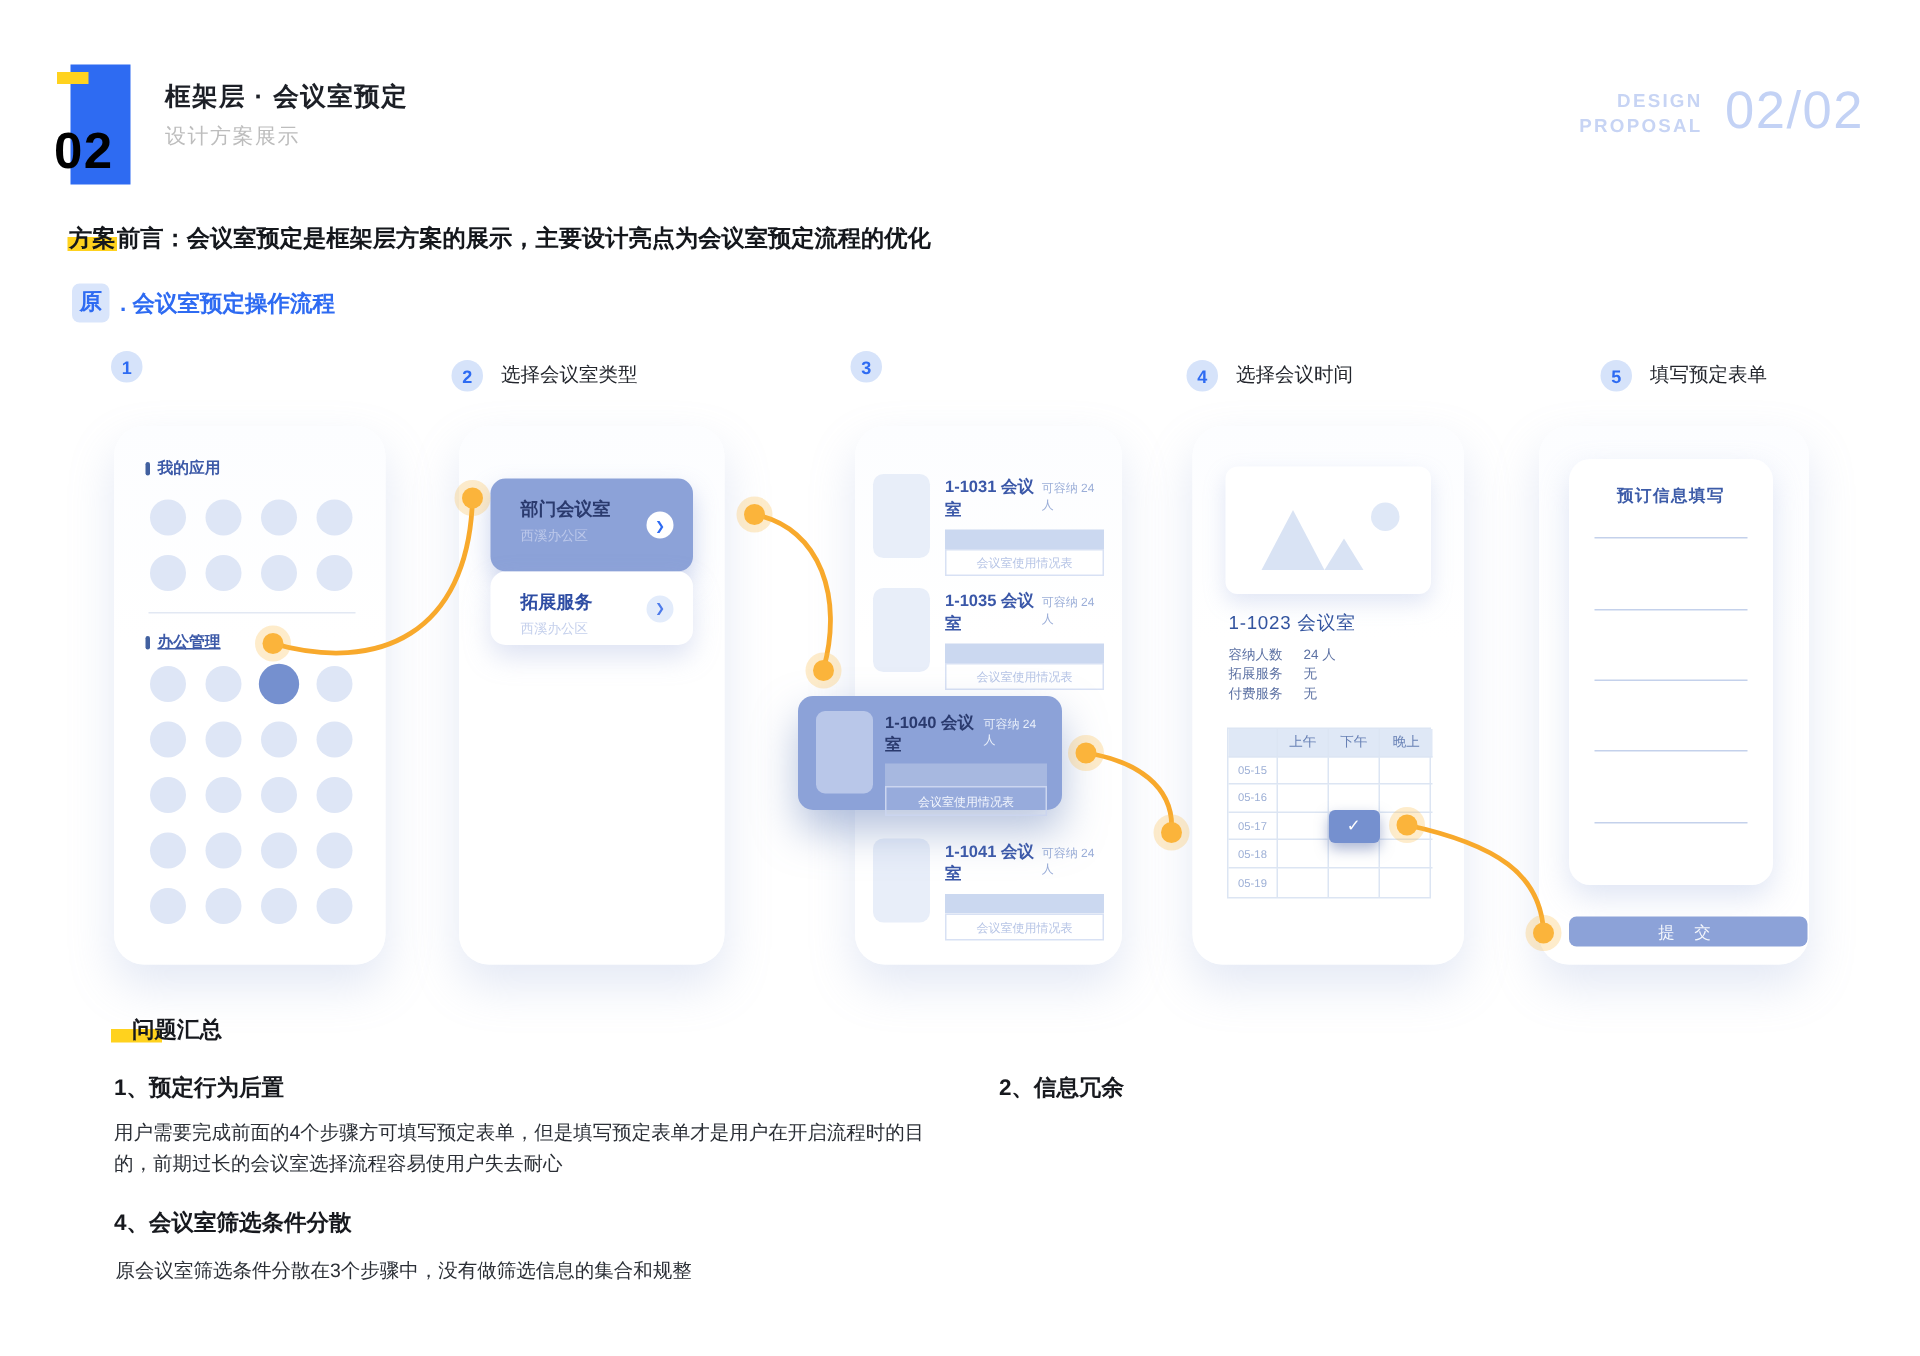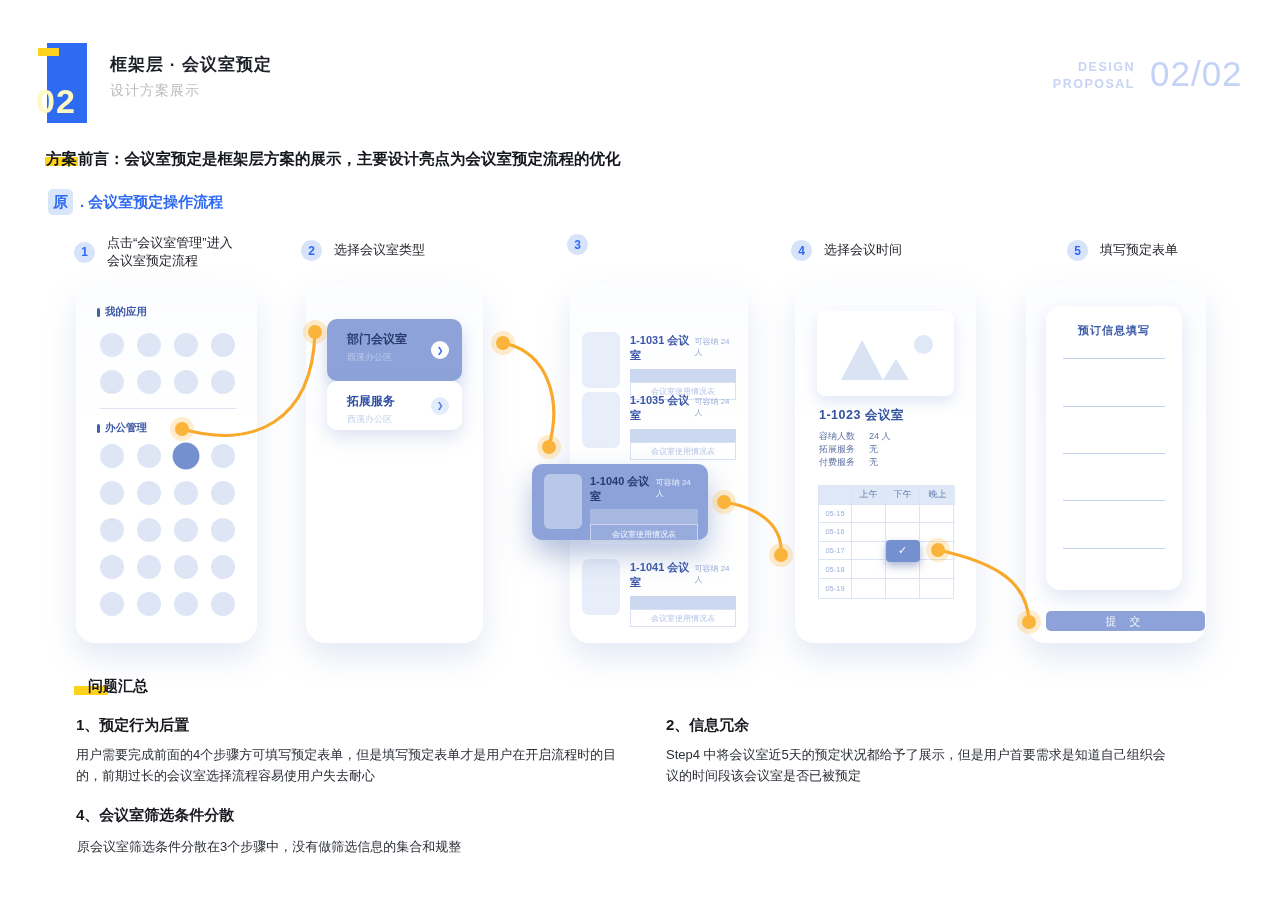--- a/index.html
+++ b/index.html
@@ -3,21 +3,21 @@
 <meta charset="utf-8">
 <style>
   * { margin:0; padding:0; box-sizing:border-box; }
   html,body { background:#fff; }
   body { font-family:"Liberation Sans","DejaVu Sans",sans-serif; }
   .canvas { position:relative; width:1280px; height:904px; background:#ffffff; overflow:hidden; }
 
   
   .badge { position:absolute; left:47px; top:43px; width:40px; height:80px; background:#2E6BF2; }
   .badge-chip { position:absolute; left:-9px; top:5px; width:21px; height:8px; background:#FFD21E; }
-  .badge-num { position:absolute; left:-11px; bottom:2px; font-size:34px; font-weight:600; color:#fef9c3; letter-spacing:1px; }
+  .badge-num { position:absolute; left:-11px; bottom:2px; font-size:34px; font-weight:600; color:#000000; letter-spacing:1px; }
   .hdr-title { position:absolute; left:110px; top:53px; font-size:17px; font-weight:bold; color:#1C1F26; letter-spacing:1px; }
   .hdr-sub { position:absolute; left:110px; top:82px; font-size:14px; color:#BDBDBD; letter-spacing:1px; }
   .design-label { position:absolute; right:145px; top:59px; text-align:right; font-size:12.5px; font-weight:bold; color:#C7D4F4; letter-spacing:1.5px; line-height:17px; white-space:pre-line; }
   .page-ind { position:absolute; left:1150px; top:54px; font-size:35px; color:#C3D2F5; letter-spacing:1px; }
 
   
   .intro { position:absolute; left:45px; top:149px; font-size:15.5px; font-weight:600; color:#14171C; }
   .intro .hl { background:linear-gradient(180deg, transparent 42%, #FFD21E 42%, #FFD21E 95%, transparent 95%); padding:0 1px; }
   .section-head { position:absolute; left:48px; top:189px; font-size:15px; font-weight:bold; color:#2E6BF2; display:flex; align-items:center; }
   .section-tag { display:inline-block; width:25px; height:26px; line-height:26px; text-align:center; background:#D9E5FB; border-radius:5px; margin-right:7px; }
@@ -73,21 +73,21 @@
   .popup-name { font-size:11px; font-weight:bold; color:#2A3A6E; }
   .popup-cap { font-size:8px; color:#E9EFFA; }
   .popup-bar { height:15px; background:#A7B8E0; margin-top:5px; }
   .popup-btn { height:20px; line-height:20px; text-align:center; font-size:8px; color:#F3F6FD; border:1px solid #CBD5EF; background:rgba(255,255,255,.10); }
 
   
   .img-ph { position:absolute; left:22px; top:27px; width:137px; height:85px; background:#fff; border-radius:8px; box-shadow:0 6px 14px rgba(150,170,220,.28); overflow:hidden; }
   .tri1 { position:absolute; left:24px; bottom:16px; width:0; height:0; border-left:21px solid transparent; border-right:21px solid transparent; border-bottom:40px solid #D9E3F4; }
   .tri2 { position:absolute; left:66px; bottom:16px; width:0; height:0; border-left:13px solid transparent; border-right:13px solid transparent; border-bottom:21px solid #D9E3F4; }
   .sun  { position:absolute; left:97px; top:24px; width:19px; height:19px; border-radius:50%; background:#DFE8F7; }
-  .room4-title { position:absolute; left:24px; top:123px; font-size:12.5px; font-weight:bold; color:#33549F; letter-spacing:.5px; }
+  .room4-title { position:absolute; left:24px; top:123px; font-size:12.5px; font-weight:normal; color:#33549F; letter-spacing:.5px; }
   .specs { position:absolute; left:24px; top:146px; font-size:9px; color:#5C71A3; line-height:13px; }
   .spec-row { display:flex; gap:14px; }
   .sched { position:absolute; left:23px; top:201px; width:136px; display:grid; grid-template-columns:33px 34px 34px 35px; grid-auto-rows:18.6px; background:#fff; border:1px solid #DCE5F3; }
   .cell { border-right:1px solid #DCE5F3; border-bottom:1px solid #DCE5F3; display:flex; align-items:center; justify-content:center; position:relative; }
   .cell:nth-child(4n) { border-right:none; }
   .cell.lastrow { border-bottom:none; }
   .cell.hd { background:#DFE8F6; color:#6780B5; font-size:9px; }
   .cell.rl { color:#9EB0D6; font-size:7.5px; }
   .check { position:absolute; left:50%; top:50%; transform:translate(-50%,-50%); width:34px; height:22px; background:#7590CF; border-radius:4px; box-shadow:0 4px 9px rgba(90,110,170,.5); display:flex; align-items:center; justify-content:center; color:#fff; font-size:11px; font-weight:bold; z-index:2; }
 
@@ -126,22 +126,20 @@
 
   <p class="intro"><span class="hl">方案</span><span>前言：会议室预定是框架层方案的展示，主要设计亮点为会议室预定流程的优化</span></p>
 
   <div class="section-head">
     <span class="section-tag">原</span>
     <span>. 会议室预定操作流程</span>
   </div>
 
   <div class="step" style="left:74px; top:234px;">
     <span class="step-circle">1</span>
-    <span class="step-label">点击“会议室管理”进入
-会议室预定流程</span>
   </div>
   <div class="step" style="left:301px; top:240px;">
     <span class="step-circle">2</span>
     <span class="step-label">选择会议室类型</span>
   </div>
   <div class="step" style="left:567px; top:234px;">
     <span class="step-circle">3</span>
   </div>
   <div class="step" style="left:791px; top:240px;">
     <span class="step-circle">4</span>
@@ -161,21 +159,21 @@
       <i class="app-dot"></i>
         <i class="app-dot"></i>
         <i class="app-dot"></i>
         <i class="app-dot"></i>
       <i class="app-dot"></i>
         <i class="app-dot"></i>
         <i class="app-dot"></i>
         <i class="app-dot"></i>
     </div>
     <div class="p1-divider"></div>
-    <div class="sec-label" style="top:137px;">
+    <div class="sec-label" style="top:137px;text-decoration:underline;">
         <i class="sec-bar"></i>
         <span>办公管理</span>
       </div>
     <div class="app-grid" style="top:160px;">
       <i class="app-dot"></i>
         <i class="app-dot"></i>
         <i class="app-dot sel"></i>
         <i class="app-dot"></i>
       <i class="app-dot"></i>
         <i class="app-dot"></i>
@@ -203,21 +201,21 @@
       <span class="chev">❯</span>
     </div>
     <div class="type-card pub">
       <div class="type-title">拓展服务</div>
       <div class="type-sub">西溪办公区</div>
       <span class="chev">❯</span>
     </div>
   </div>
 
   <div class="phone p3">
-    <div class="room-row" style="top:48px;">
+    <div class="room-row" style="top:32px;">
       <div class="room-thumb"></div>
       <div class="room-main">
         <div class="room-head">
             <span class="room-name">1-1031 会议室</span>
             <span class="room-cap">可容纳 24 人</span>
           </div>
         <div class="room-bar"></div>
         <div class="room-link">会议室使用情况表</div>
       </div>
     </div>
@@ -370,18 +368,17 @@
     </g>
   </svg>
 
   <div class="pr-underline"></div>
   <h3 class="pr-heading">问题汇总</h3>
 
   <div class="pr-title t1">1、预定行为后置</div>
   <p class="pr-body b1">用户需要完成前面的4个步骤方可填写预定表单，但是填写预定表单才是用户在开启流程时的目的，前期过长的会议室选择流程容易使用户失去耐心</p>
 
   <div class="pr-title t2">2、信息冗余</div>
-  <p class="pr-body b2">Step4 中将会议室近5天的预定状况都给予了展示，但是用户首要需求是知道自己组织会议的时间段该会议室是否已被预定</p>
 
   <div class="pr-title t3">4、会议室筛选条件分散</div>
   <p class="pr-body b3">原会议室筛选条件分散在3个步骤中，没有做筛选信息的集合和规整</p>
 
 </div>
 
 </body></html>

